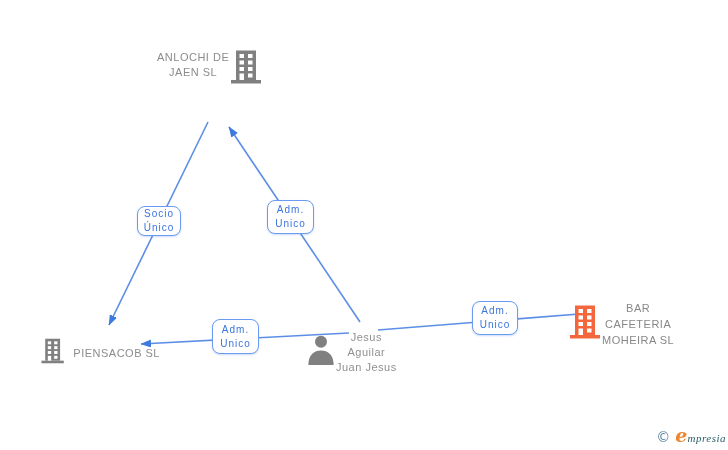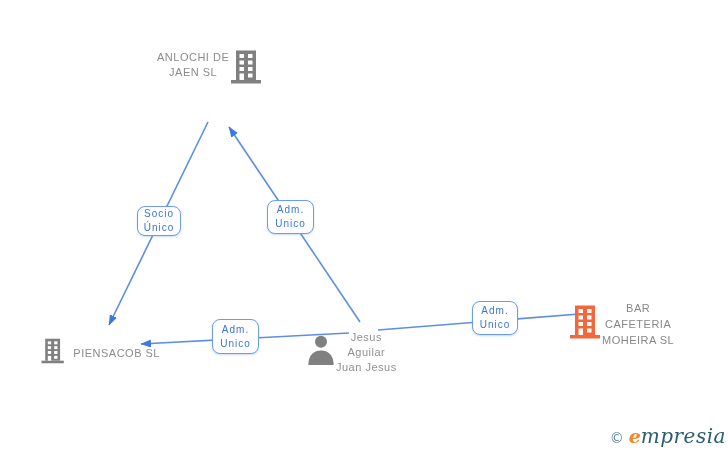--- a/index.html
+++ b/index.html
@@ -45,21 +45,21 @@
   .n-bar .node-label{margin-top:4px;}
   .n-person{left:306px;top:324px;width:120px;}
   .n-person .node-label{margin-top:6px;}
   .brand{
     position:absolute;right:2px;top:424px;z-index:2;height:24px;
     display:flex;align-items:baseline;cursor:pointer;
     font-family:"DejaVu Serif","Liberation Serif",serif;
   }
   .brand .copy{color:#5e87a0;font-size:14px;margin-right:5px;font-family:"DejaVu Sans",sans-serif;}
   .brand .b-first{color:#f0872e;font-style:italic;font-weight:bold;font-size:19px;}
-  .brand .b-rest{color:#2a5e6b;font-style:italic;font-size:20px;letter-spacing:0.5px;}
+  .brand .b-rest{color:#2a5e6b;font-style:italic;font-size:11px;letter-spacing:0.5px;font-family:Liberation Serif, serif;}
 </style>
 </head>
 <body>
 
 <div class="canvas">
 
   <svg class="edges" width="728" height="450" viewBox="0 0 728 450">
     <defs>
       <marker id="arrow" markerWidth="11" markerHeight="9" refX="10" refY="4" orient="auto" markerUnits="userSpaceOnUse">
         <path d="M0,0 L10.5,4 L0,8 Z" class="arrow-head"></path>

